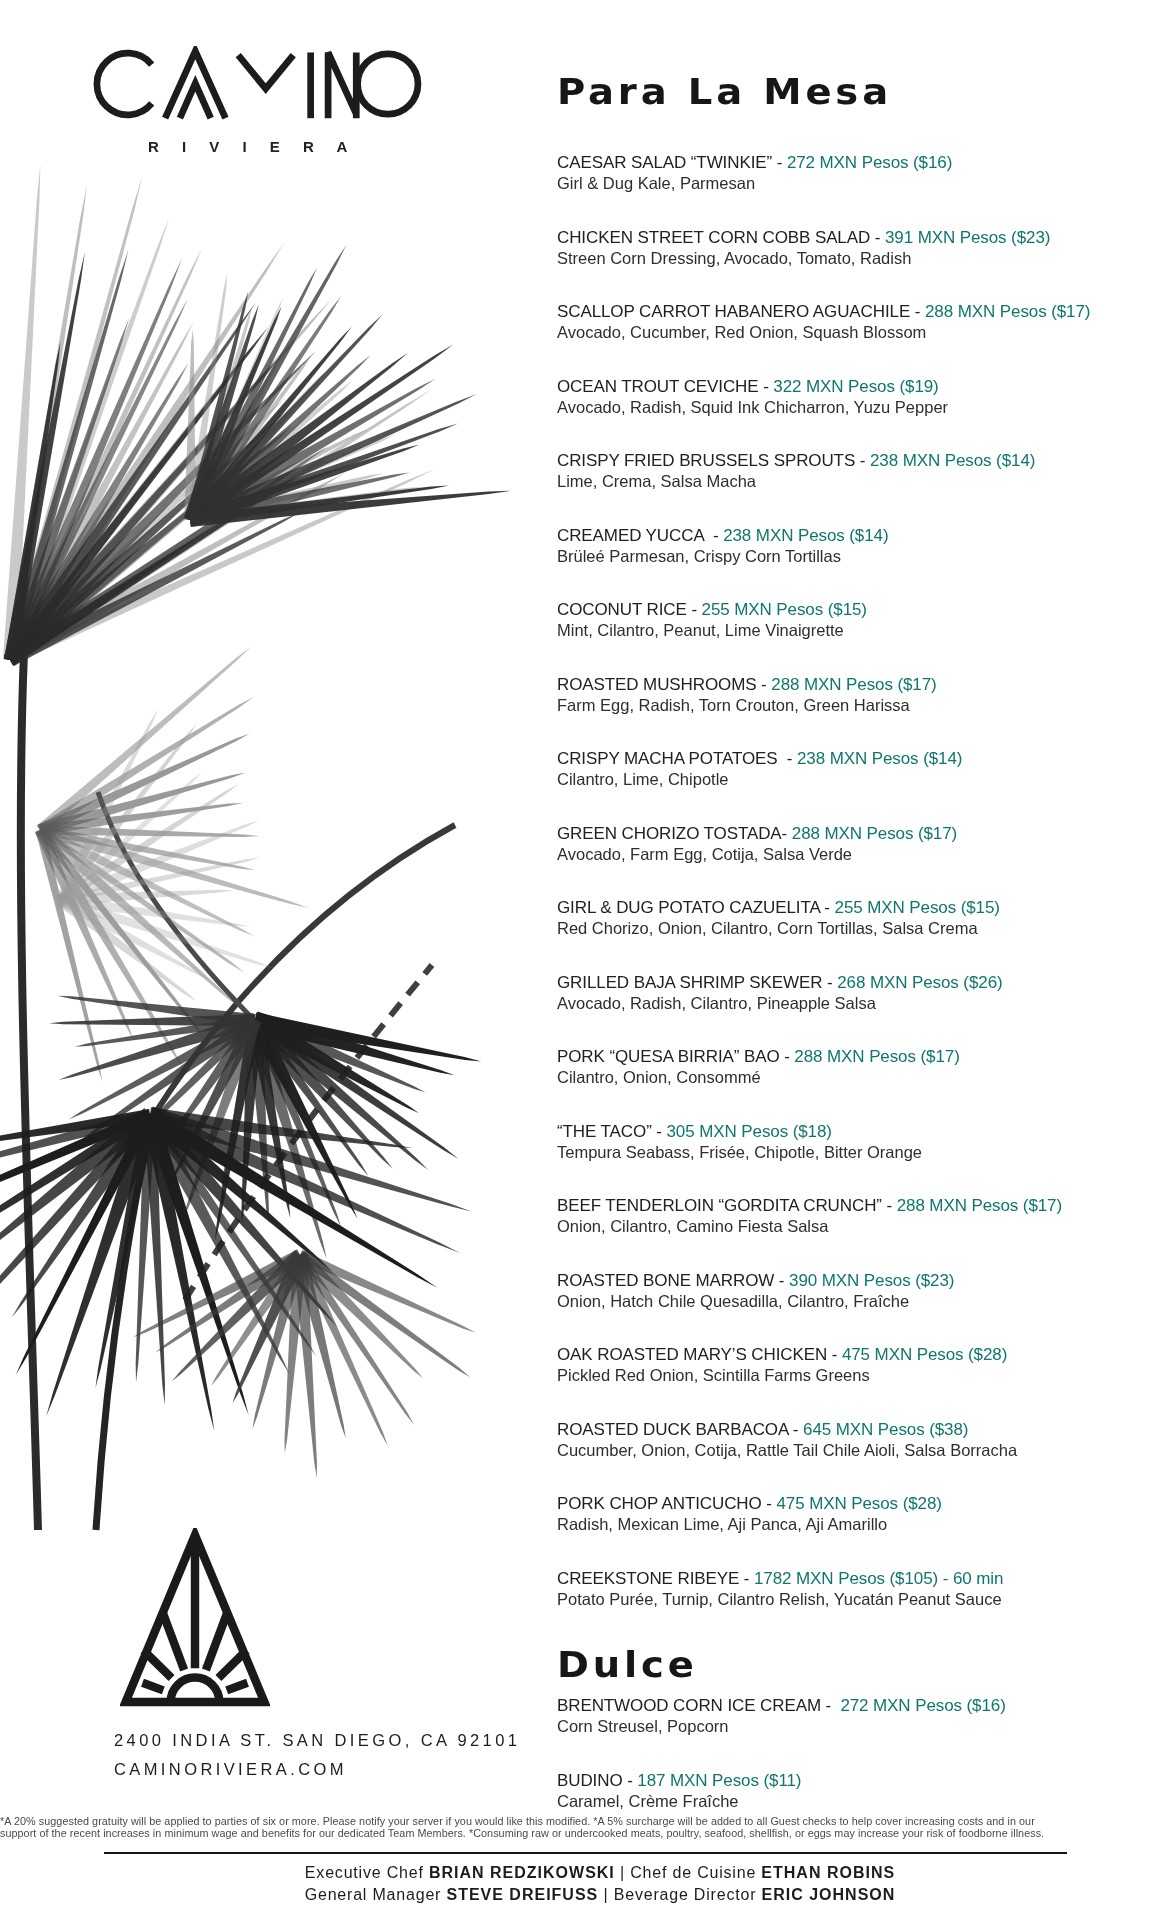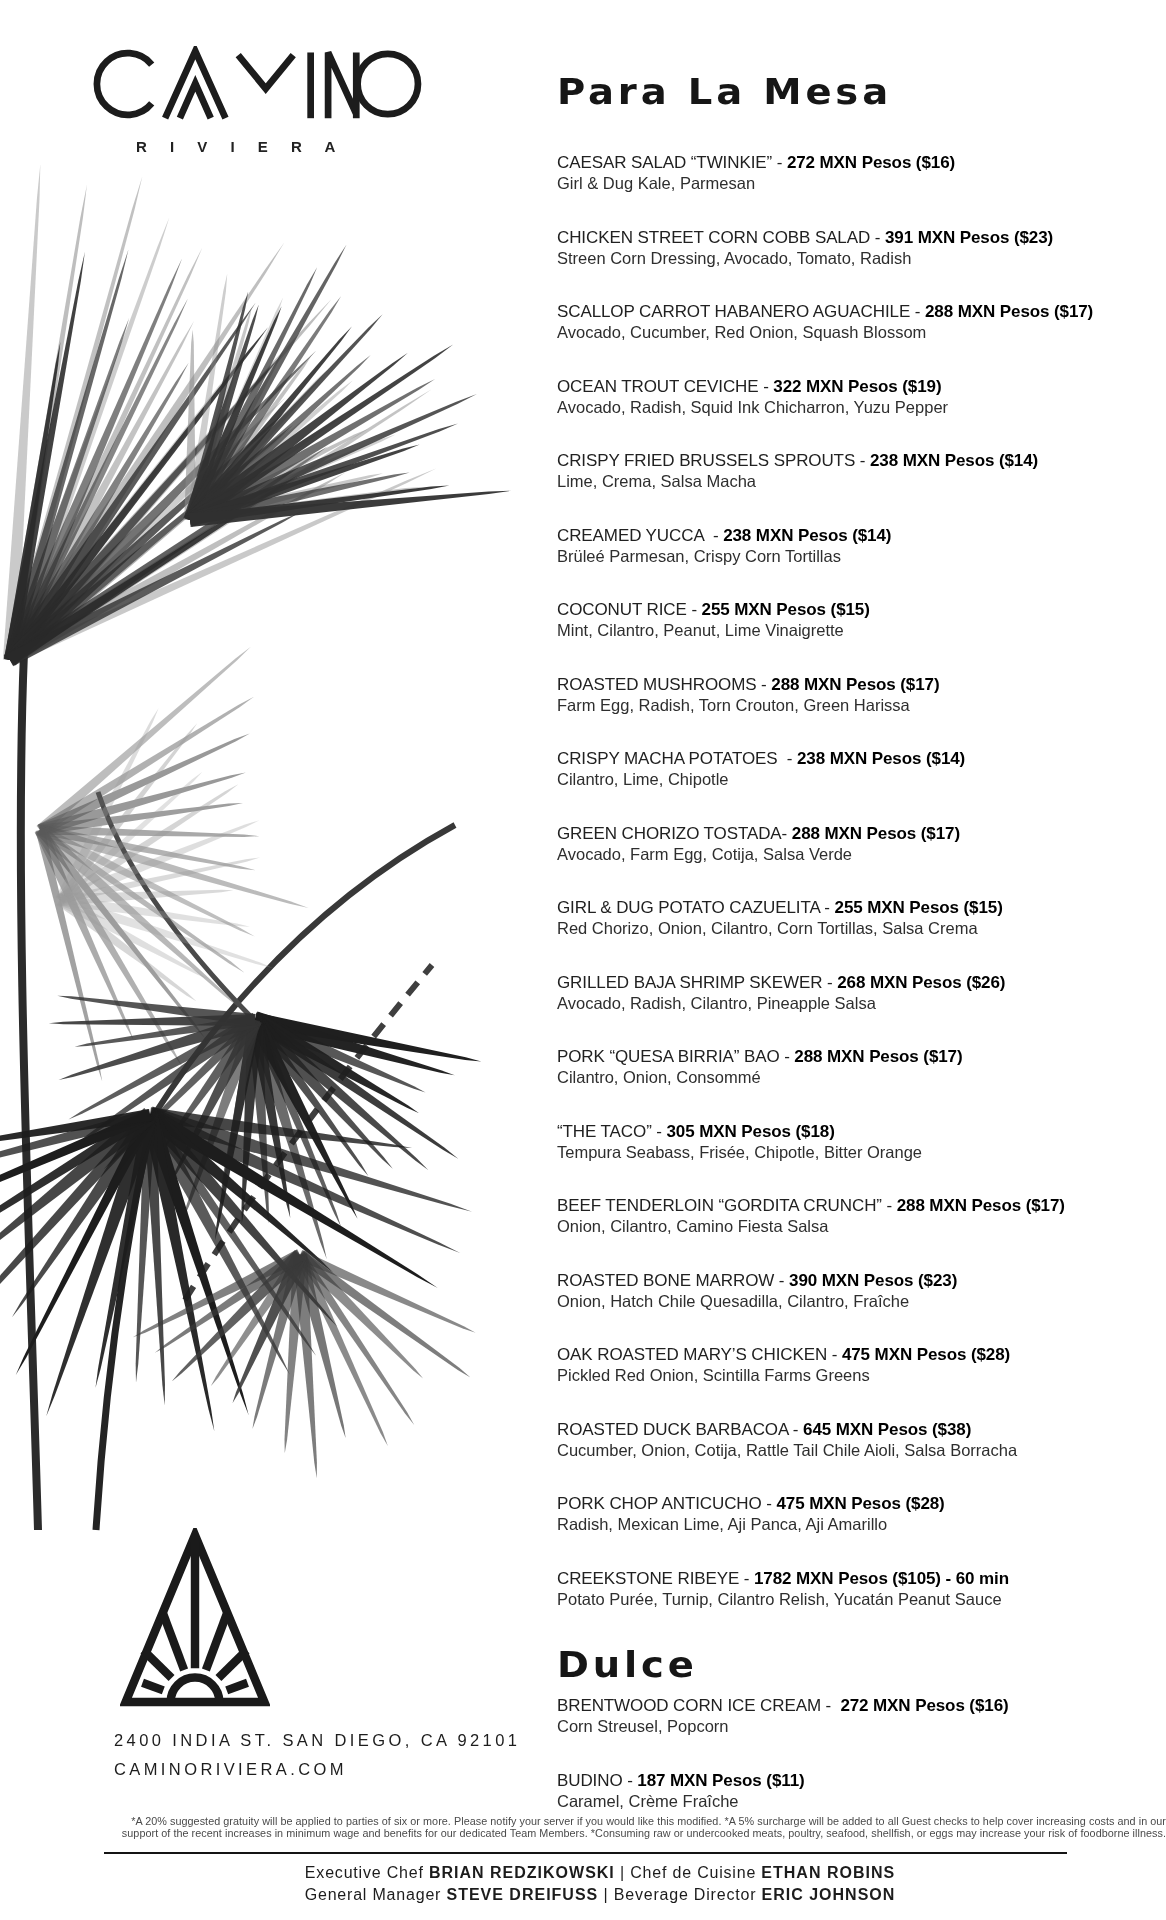--- a/index.html
+++ b/index.html
@@ -4,44 +4,44 @@
 <style>
   html,body{margin:0;padding:0;}
   body{
     width:1166px;height:1920px;position:relative;background:#ffffff;
     font-family:"Liberation Sans", sans-serif;color:#1b1b1b;overflow:hidden;
   }
   #palms{position:absolute;left:0;top:0;z-index:0;pointer-events:none;}
   
   .brand-logo{position:absolute;left:90px;top:46px;width:332px;height:76px;z-index:2;}
   .brand-sub{
-    position:absolute;left:136px;top:138px;z-index:2;
+    position:absolute;left:148px;top:138px;z-index:2;
     font-size:15px;font-weight:700;letter-spacing:9.5px;color:#222;
   }
   
   .menu-col{position:absolute;left:557px;top:22px;width:600px;z-index:2;margin-top:47px;}
   .section-heading{
     font-family:"DejaVu Sans", sans-serif;font-weight:800;font-size:35px;line-height:46px;
     letter-spacing:3.5px;color:#161616;transform:scaleX(1.10);transform-origin:left center;
     white-space:nowrap;
   }
   .heading-top{margin-bottom:37px;}
   .heading-dulce{margin-top:15px;margin-bottom:7px;}
   .item{margin-bottom:32.5px;}
   .item-title{font-size:17px;line-height:21px;letter-spacing:-0.1px;color:#212121;white-space:pre-wrap;}
   .item-title .nm{font-weight:400;}
-  .item-title .pr{font-weight:700;color:#000000;}
+  .item-title .pr{font-weight:400;color:#0f766e;}
   .item-desc{font-size:16.5px;line-height:21px;font-weight:400;color:#2e2e2e;letter-spacing:0;}
   
   .sun-triangle{position:absolute;left:120px;top:1528px;width:150px;height:181px;z-index:2;}
   .address-block{position:absolute;left:114px;top:1726px;z-index:2;}
   .address-line{font-size:16.5px;letter-spacing:3.4px;line-height:29px;color:#1d1d1d;}
   
   .fine-print{
-    position:absolute;left:0;top:1816px;width:1166px;text-align:right;z-index:2;
+    position:absolute;left:0;top:1816px;width:1166px;text-align:left;z-index:2;
     font-size:10.8px;line-height:11.8px;color:#4a4a4a;letter-spacing:0.05px;
   }
   .footer-divider{position:absolute;left:104px;top:1852px;width:963px;height:2px;background:#141414;z-index:2;}
   .credits{
     position:absolute;left:17px;top:1862px;width:1166px;text-align:center;z-index:2;
     font-size:16px;line-height:21.5px;color:#1c1c1c;letter-spacing:0.8px;
   }
   .credits b{font-weight:700;letter-spacing:1px;}
 </style>
 </head>

